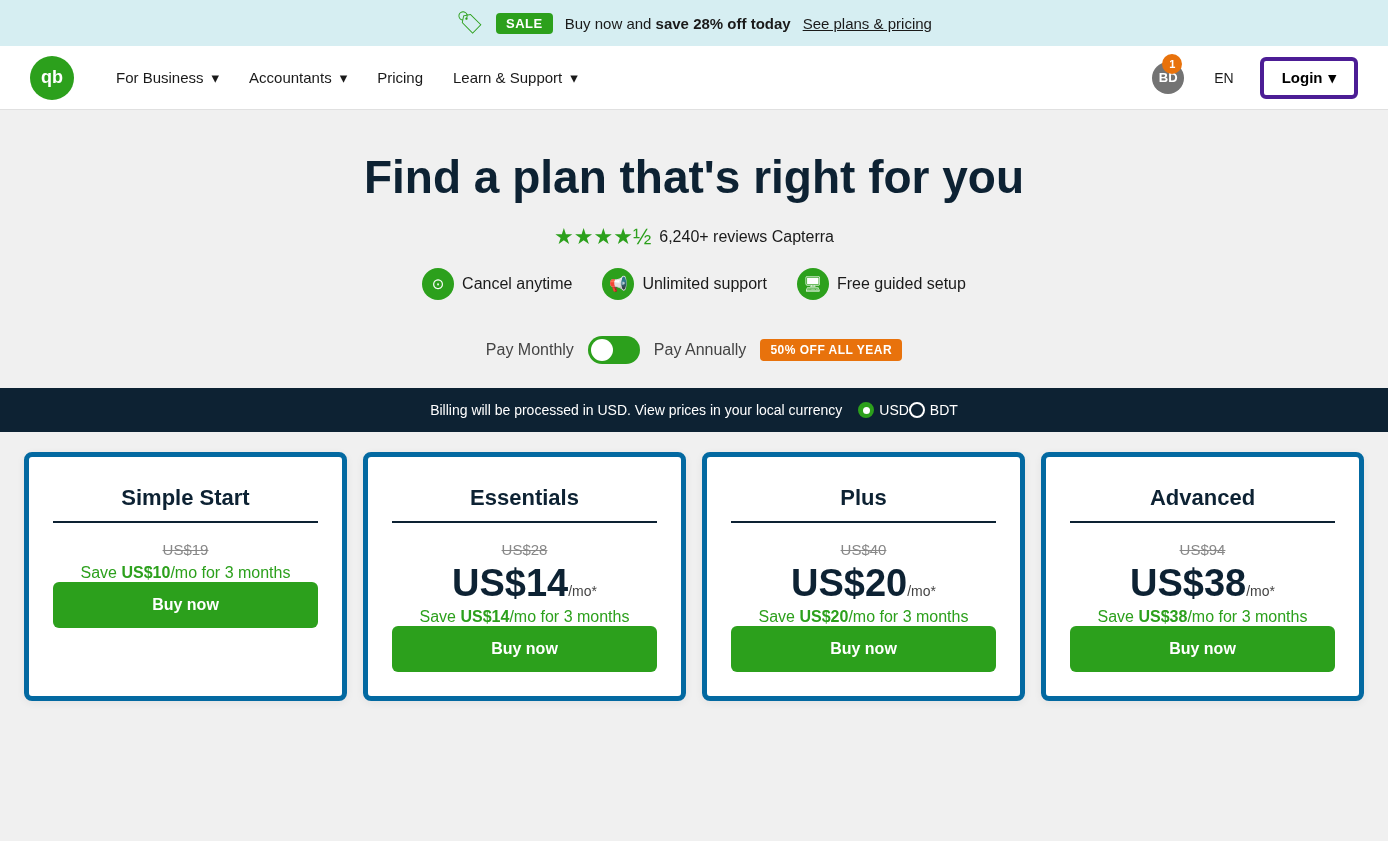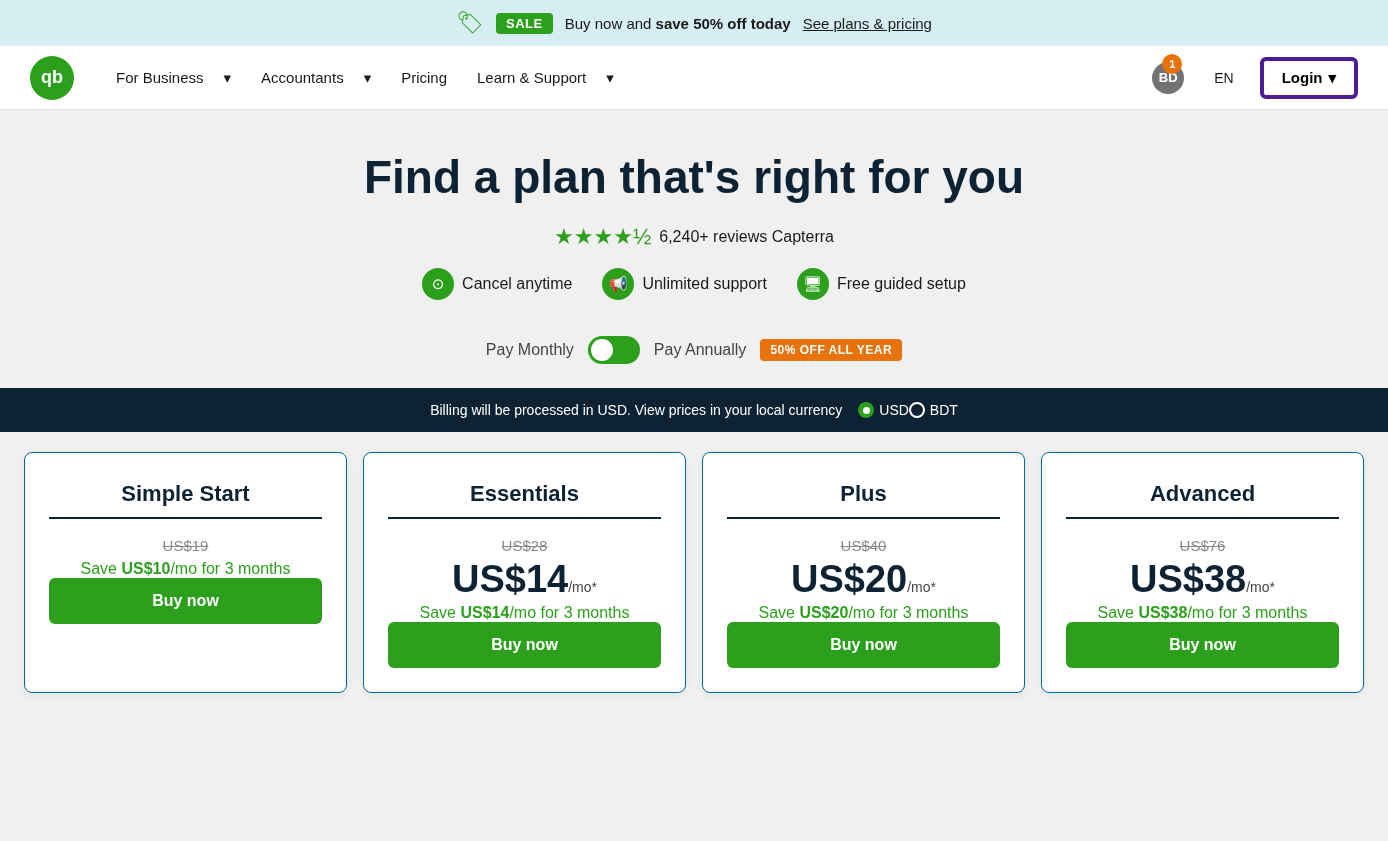--- a/index.html
+++ b/index.html
@@ -55,21 +55,21 @@
     }
     .nav-links {
       display: flex;
       gap: 6px;
       align-items: center;
       flex: 1;
     }
     .nav-item {
       display: flex;
       align-items: center;
-      gap: 20px;
+      gap: 8px;
       padding: 6px 12px;
       font-size: 15px;
       color: #1a1a1a;
       cursor: pointer;
       border-radius: 4px;
       white-space: nowrap;
     }
     .nav-right {
       display: flex;
       align-items: center;
@@ -243,21 +243,21 @@
       grid-template-columns: repeat(4, 1fr);
       gap: 16px;
       max-width: 1340px;
       margin: 0 auto;
     }
     .plan-card {
       background: white;
       border-radius: 8px;
       padding: 28px 24px 24px;
       text-align: center;
-      border: 1px solid #0369a1;
+      border: 5px solid #0369a1;
       box-shadow: 0 2px 8px rgba(0,0,0,0.06);
     }
     .plan-name {
       font-size: 22px;
       font-weight: 800;
       color: #0d2233;
       margin-bottom: 10px;
     }
     .plan-divider {
       border: none;
@@ -292,21 +292,21 @@
       cursor: pointer;
     }
   </style>
 </head>
 <body>
 
 <div class="top-banner">
   <span style="font-size:22px; color:#2ca01c;">🏷</span>
   <span class="sale-badge">SALE</span>
   <span class="banner-text">
-    Buy now and <strong>save 50% off today</strong>
+    Buy now and <strong>save 28% off today</strong>
   </span>
   <a class="banner-link">See plans &amp; pricing</a>
 </div>
 
 <nav class="navbar">
   <div class="logo">qb</div>
   <div class="nav-links">
     <div class="nav-item">
       <span>For Business</span>
       <span>▾</span>
@@ -416,21 +416,21 @@
       <div class="current-price">
         US$20<span class="per-mo">/mo*</span>
       </div>
       <div class="savings-text">Save <span>US$20</span>/mo for 3 months</div>
       <button class="buy-btn">Buy now</button>
     </div>
 
     <div class="plan-card">
       <div class="plan-name">Advanced</div>
       <hr class="plan-divider">
-      <div class="original-price">US$76</div>
+      <div class="original-price">US$94</div>
       <div class="current-price">
         US$38<span class="per-mo">/mo*</span>
       </div>
       <div class="savings-text">Save <span>US$38</span>/mo for 3 months</div>
       <button class="buy-btn">Buy now</button>
     </div>
 
   </div>
 </div>
 

